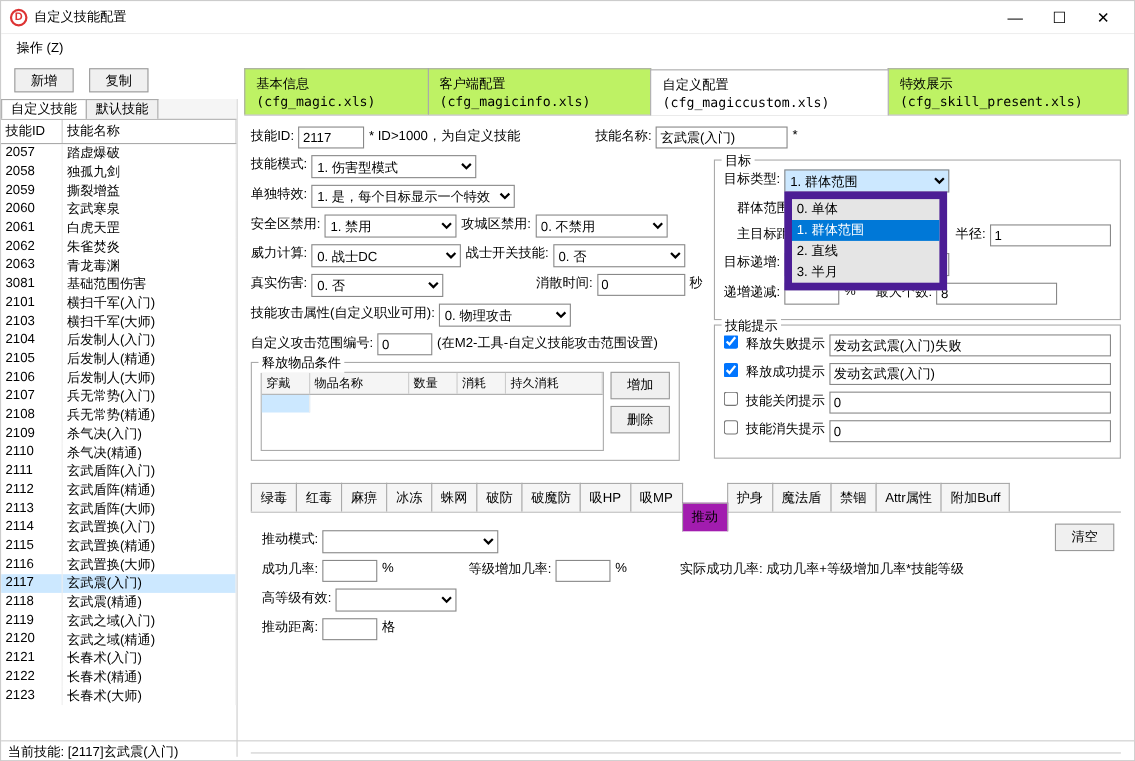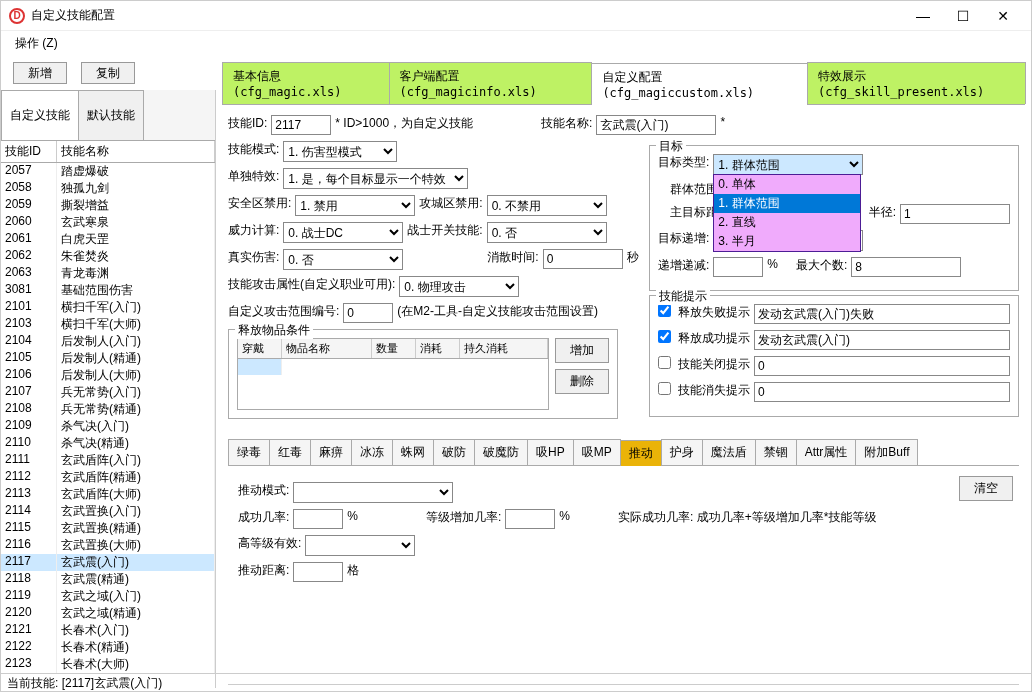--- a/index.html
+++ b/index.html
@@ -8,21 +8,21 @@
 .titlebar .icon-d{width:16px;height:16px;border-radius:50%;border:2px solid #d33;display:flex;align-items:center;justify-content:center;color:#d33;font-weight:bold;font-size:10px;margin-right:6px}
 .titlebar .title{flex:1}
 .titlebar .wbtn{width:40px;height:28px;display:flex;align-items:center;justify-content:center;font-size:14px}
 .menubar{padding:4px 14px}
 .toolbar{padding:6px 12px;display:flex;gap:14px}
 .toolbar button{width:54px;height:22px;background:#f0f0f0;border:1px solid #999;cursor:pointer}
 .toolbar .sp{width:60px}
 .main{display:flex;height:598px}
 .left{width:215px;border-right:1px solid #ccc;display:flex;flex-direction:column}
 .ltabs{display:flex;border-bottom:1px solid #aaa;background:#f5f5f5}
-.ltabs div{padding:16px 8px;border:1px solid #aaa;border-bottom:none;background:#fff;margin-right:-1px}
+.ltabs div{padding:0 8px;border:1px solid #aaa;border-bottom:none;background:#fff;margin-right:-1px}
 .ltabs div:first-child{background:#fff}
 .ltabs div:last-child{background:#f0f0f0}
 .listhead{display:flex;border-bottom:1px solid #aaa;background:#fff}
 .listhead div{border-right:1px solid #ccc;padding:2px 4px}
 .listhead div:first-child{width:56px}
 .listhead div:last-child{flex:1}
 .list{flex:1;overflow-y:scroll;overflow-x:hidden}
 .row{display:flex;height:17px;cursor:pointer}
 .row div{padding:0 4px;border-right:1px solid #eee;white-space:nowrap;overflow:hidden}
 .row div:first-child{width:56px}
@@ -32,26 +32,26 @@
 .tabs{display:flex;border-bottom:1px solid #aaa;margin-top:-28px}
 .tabs div{padding:5px 10px;border:1px solid #aaa;border-bottom:none;background:#bef264;margin-right:-1px;font-family:monospace}
 .tabs div.active{background:#fff;position:relative;top:1px}
 .form{padding:10px 6px}
 .frow{display:flex;align-items:flex-start;margin-bottom:6px;gap:4px}
 .frow label{white-space:nowrap}
 .frow input[type=text]{border:1px solid #888;height:20px;padding:0 3px}
 .frow select{border:1px solid #888;height:21px;background:#fff}
 .fieldset{border:1px solid #aaa;padding:8px;position:relative;margin-top:4px}
 .fieldset .legend{position:absolute;top:-8px;left:6px;background:#fff;padding:0 3px}
-.dropdown-open{position:absolute;background:#f0abfc;border:1px solid #4c1d95;z-index:100}
+.dropdown-open{position:absolute;background:#e5e5e5;border:7px solid #4c1d95;z-index:100}
 .dropdown-open div{padding:1px 4px;cursor:pointer}
 .dropdown-open div.hl{background:#0078d7;color:#fff}
 .subtabs{display:flex;border-bottom:1px solid #aaa;margin-top:20px}
 .subtabs div{padding:4px 8px;border:1px solid #aaa;border-bottom:none;background:#f5f5f5;margin-right:-1px}
-.subtabs div.active{background:#eab308;position:relative;top:1px}
+.subtabs div.active{background:#a21caf;position:relative;top:18px}
 .btn{background:#f0f0f0;border:1px solid #999;padding:3px 14px;cursor:pointer}
 .table{border:1px solid #aaa;背景:#fff}
 .table .th{display:flex;background:#f5f5f5;border-bottom:1px solid #aaa}
 .table .th div{border-right:1px solid #ccc;padding:2px 4px;font-size:11px}
 .statusbar{position:absolute;bottom:0;left:0;right:0;height:18px;border-top:1px solid #ccc;padding:1px 6px;font-size:11px}
 input[type=checkbox]{margin-right:3px;vertical-align:middle}
 </style>
 </head>
 <body>
 
@@ -224,35 +224,35 @@
         <span style="width:60px"></span>
         <label>技能名称:</label>
         <input type="text" style="width: 120px;" value="玄武震(入门)">
         <span>*</span>
       </div>
 
       <div style="display:flex;">
         <div style="flex:1">
           <div class="frow">
             <label>技能模式:</label>
-            <select style="width:114px"><option>1. 伤害型模式</option></select>
+            <select style="width:150px"><option>1. 伤害型模式</option></select>
           </div>
           <div class="frow">
             <label>单独特效:</label>
             <select style="width:185px"><option>1. 是，每个目标显示一个特效</option></select>
           </div>
           <div class="frow">
             <label>安全区禁用:</label>
             <select style="width:120px"><option>1. 禁用</option></select>
             <label>攻城区禁用:</label>
             <select style="width:120px"><option>0. 不禁用</option></select>
           </div>
           <div class="frow">
             <label>威力计算:</label>
-            <select style="width:120px"><option>0. 战士DC</option></select>
+            <select style="width:136px"><option>0. 战士DC</option></select>
             <label>战士开关技能:</label>
             <select style="width:120px"><option>0. 否</option></select>
           </div>
           <div class="frow">
             <label>真实伤害:</label>
             <select style="width:120px"><option>0. 否</option></select>
             <span style="width:76px"></span>
             <label>消散时间:</label>
             <input type="text" style="width: 80px;" value="0">
             <span>秒</span>

